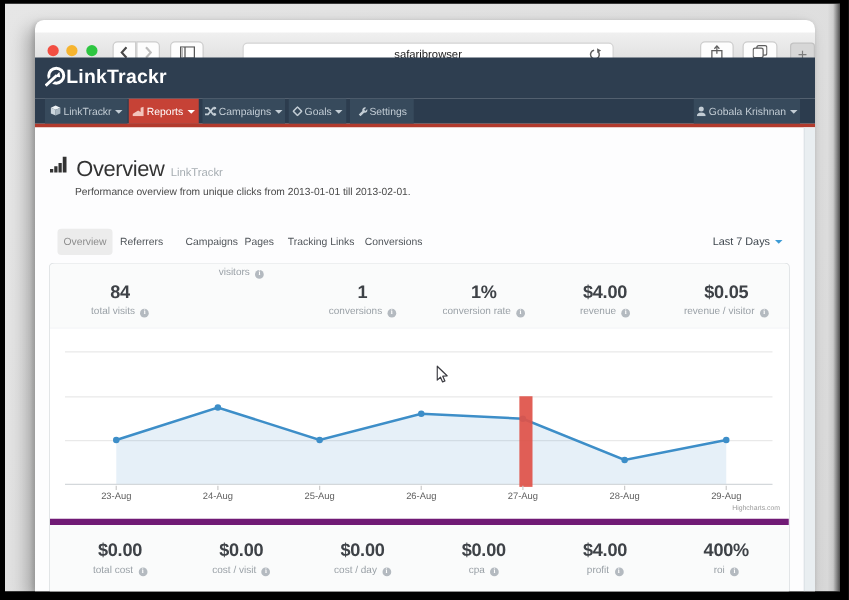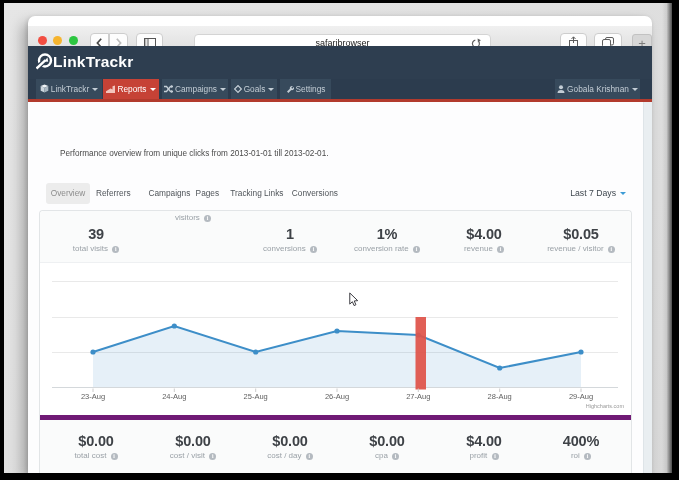--- a/index.html
+++ b/index.html
@@ -178,36 +178,44 @@
     <div class="nav-item n7"><span class="ico"><svg width="8" height="8" viewBox="0 0 8 8">
               <circle cx="4" cy="2.2" r="2" fill="#c3cdd5"></circle>
               <path d="M0.5 8 a3.5 3 0 0 1 7 0 Z" fill="#c3cdd5"></path>
             </svg></span>Gobala Krishnan<span class="caret"></span></div>
   </div>
   <div class="redline"></div>
 
   <div class="page">
     <div class="scrollstrip"></div>
 
+    <div class="h1row">
+      <span class="h1ico"><svg width="16" height="15" viewBox="0 0 16 15">
+        <rect x="0" y="11.2" width="2.6" height="2.8" fill="#333"></rect>
+        <rect x="3.4" y="9" width="2.6" height="5" fill="#333"></rect>
+        <rect x="6.8" y="6.4" width="2.6" height="7.6" fill="#333"></rect>
+        <rect x="10.2" y="1.4" width="3" height="12.6" fill="#333"></rect>
+      </svg></span><span class="h1">Overview</span><span class="h1sub">LinkTrackr</span>
+    </div>
     <div class="lead">Performance overview from unique clicks from 2013-01-01 till 2013-02-01.</div>
 
     <div class="tabs">
       <div class="tab tab-active" style="left:6px; width:44px;">Overview</div>
       <div class="tab" style="left:56px;text-align:center;">Referrers</div>
       <div class="tab" style="left:108.4px;">Campaigns</div>
       <div class="tab" style="left:155.6px;">Pages</div>
       <div class="tab" style="left:190.3px;">Tracking Links</div>
       <div class="tab" style="left:251.8px;">Conversions</div>
       <div class="daterange">Last 7 Days<span class="caret"></span></div>
     </div>
 
     <div class="panel">
       <div class="statrow top">
         <div class="cell" style="left:7.5px">
-              <div class="num">39</div>
+              <div class="num">84</div>
               <div class="lbl">total visits <span class="info">i</span></div>
             </div>
         <div class="cell" style="left:104.5px">
               <div class="lbl">visitors <span class="info">i</span></div>
             </div>
         <div class="cell" style="left:201.5px">
               <div class="num">1</div>
               <div class="lbl">conversions <span class="info">i</span></div>
             </div>
         <div class="cell" style="left:298.5px">

